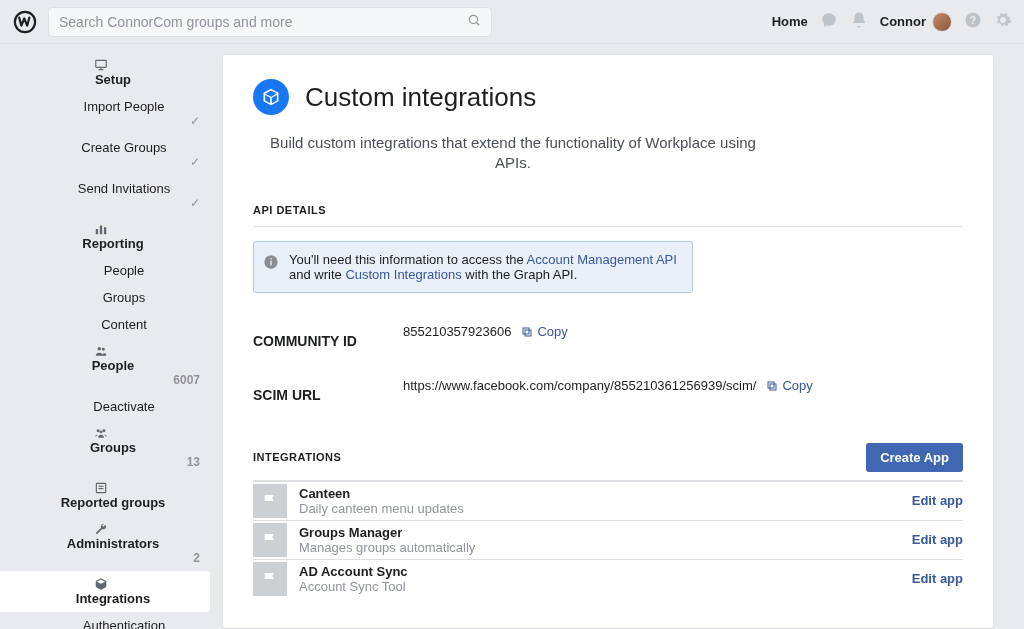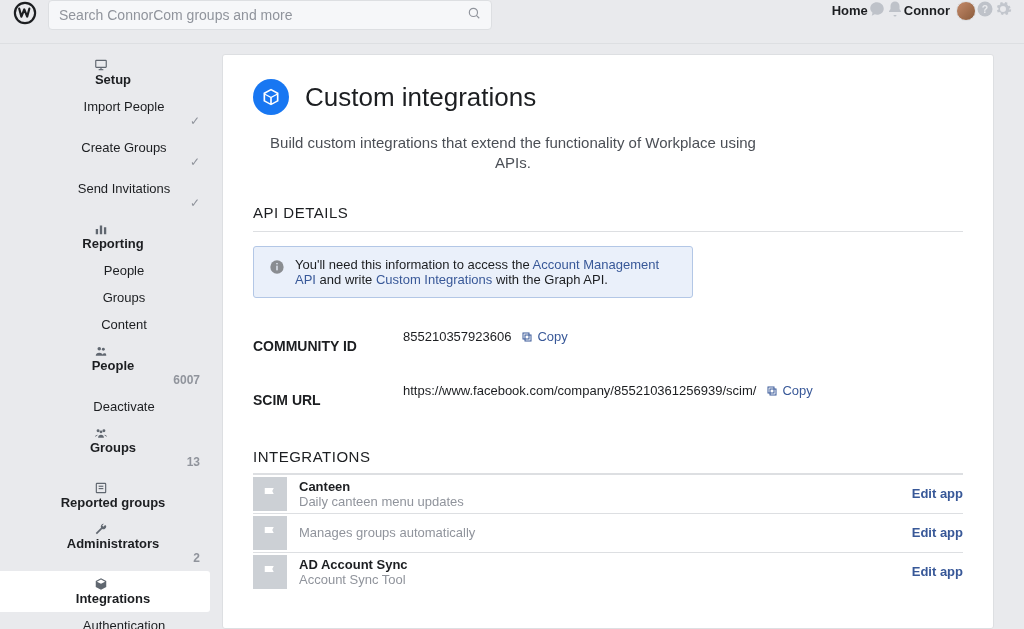--- a/index.html
+++ b/index.html
@@ -1,44 +1,44 @@
 <!DOCTYPE html>
 <html><head>
 <meta charset="utf-8">
 <style>
 * { margin: 0; padding: 0; box-sizing: border-box; font-family: -apple-system, BlinkMacSystemFont, "Segoe UI", Helvetica, Arial, sans-serif; }
 body { background: #e9eaed; width: 1024px; height: 629px; overflow: hidden; }
-.topbar { height: 44px; background: #e9eaed; border-bottom: 1px solid #dddfe2; display: flex; align-items: flex-start; padding: 0 12px; }
+.topbar { height: 44px; background: #e9eaed; border-bottom: 1px solid #dddfe2; display: flex; align-items: center; padding: 16px 12px; }
 .logo { width: 26px; height: 26px; margin-right: 10px; }
 .logo svg { width: 26px; height: 26px; }
 .search-wrap { flex: 0 0 444px; height: 30px; background: #f6f7f9; border: 1px solid #dddfe2; border-radius: 4px; display: flex; align-items: center; padding: 0 10px; }
 .search-input { flex: 1; border: none; outline: none; background: transparent; font-size: 14px; color: #90949c; }
 .search-input::placeholder { color: #90949c; }
 .search-icon { color: #90949c; }
-.top-right { margin-left: auto; display: flex; align-items: center; color: #4b4f56; font-size: 13px; }
+.top-right { margin-left: auto; display: flex; align-items: center; gap: 12px; color: #4b4f56; font-size: 13px; }
 .top-right .home { font-weight: 600; color: #1c1e21; }
 .top-right .user { font-weight: 600; color: #1c1e21; display: flex; align-items: center; gap: 6px; }
 .avatar { width: 20px; height: 20px; border-radius: 50%; background: linear-gradient(135deg,#c48a6a,#8a5a3a); border: 1px solid #dddfe2; }
 .top-right .icon { color: #bec2c9; }
 .layout { display: flex; height: calc(629px - 44px); }
 .sidebar { flex: 0 0 218px; padding: 8px 8px 8px 0; overflow-y: auto; font-size: 13px; }
 .side-item { display: flex; align-items: center; padding: 6px 10px 6px 26px; color: #1c1e21; cursor: pointer; border-radius: 3px; flex-direction: column; }
 .side-item .ico { width: 20px; margin-left: -20px; margin-right: 4px; color: #606770; display: flex; justify-content: center; }
 .side-item.header { font-weight: 600; padding-left: 26px; }
 .side-item.sub { padding-left: 48px; color: #1c1e21; }
 .side-item .right { margin-left: auto; color: #90949c; font-size: 12px; }
 .side-item.active { background: #fff; border-left: 3px solid #2d88ff; font-weight: 600; margin-left: -3px; padding-left: 26px; }
 .content { flex: 1; background: #fff; margin: 10px 30px 0 4px; border: 1px solid #dddfe2; border-radius: 3px; padding: 24px 30px; overflow-y: auto; }
 .page-head { display: flex; align-items: center; gap: 16px; margin-bottom: 18px; }
 .page-icon { width: 36px; height: 36px; border-radius: 50%; background: #1877f2; display: flex; align-items: center; justify-content: center; color: #fff; }
 .page-title { font-size: 26px; font-weight: 400; color: #1c1e21; }
 .page-desc { font-size: 15px; color: #4b4f56; margin-bottom: 30px; max-width: 520px; line-height: 1.35; text-align: center; }
-.section-head { font-size: 15px; font-weight: 400; letter-spacing: 0.5px; color: #1c1e21; margin-bottom: 10px; }
+.section-head { font-size: 11px; font-weight: 700; letter-spacing: 0.5px; color: #1c1e21; margin-bottom: 10px; }
 .hr { border: none; border-top: 1px solid #dddfe2; margin-bottom: 14px; }
-.info-box { border: 1px solid #b3c7e6; background: #eaf0fa; border-radius: 3px; padding: 10px 15px; display: flex; gap: 10px; font-size: 13px; color: #1c1e21; max-width: 440px; margin-bottom: 22px; }
+.info-box { border: 1px solid #b3c7e6; background: #eaf0fa; border-radius: 3px; padding: 10px 9px; display: flex; gap: 10px; font-size: 13px; color: #1c1e21; max-width: 440px; margin-bottom: 22px; }
 .info-box .info-icon { color: #8a8d91; flex: 0 0 16px; margin-top: 2px; }
 .info-box a { color: #385898; text-decoration: none; }
 .kv-row { display: flex; align-items: center; font-size: 13px; margin-bottom: 20px; }
 .kv-row .k { flex: 0 0 150px; font-weight: 700; font-size: 14px; color: #1c1e21; margin-top: 18px; }
 .kv-row .v { color: #1c1e21; margin-right: 10px; }
 .copy-link { color: #385898; cursor: pointer; display: inline-flex; align-items: center; gap: 4px; }
 .copy-link svg { width: 12px; height: 12px; }
 .int-head { display: flex; align-items: center; margin-top: 40px; margin-bottom: 8px; }
 .int-head .section-head { margin-bottom: 0; }
 .create-btn { margin-left: auto; background: #4267b2; color: #fff; border: none; padding: 7px 14px; font-size: 13px; font-weight: 600; border-radius: 3px; cursor: pointer; }
@@ -241,20 +241,21 @@
         <svg viewBox="0 0 24 24" fill="currentColor">
             <rect x="8" y="8" width="12" height="12" stroke="currentColor" fill="none" stroke-width="2"></rect>
             <rect x="4" y="4" width="12" height="12" stroke="currentColor" fill="none" stroke-width="2"></rect>
           </svg>
         <span>Copy</span>
       </span>
     </div>
 
     <div class="int-head">
       <div class="section-head">INTEGRATIONS</div>
+      <button class="create-btn">Create App</button>
     </div>
     <hr class="hr" style="margin-bottom:0">
 
     <div id="int-list">
         <div class="int-item">
           <div class="thumb">
             <svg width="18" height="18" viewBox="0 0 24 24" fill="currentColor">
               <path d="M5 3v18M5 4h12l-2 4 2 4H5"></path>
             </svg>
           </div>
@@ -264,20 +265,21 @@
           </div>
           <span class="edit">Edit app</span>
         </div>
         <div class="int-item">
           <div class="thumb">
             <svg width="18" height="18" viewBox="0 0 24 24" fill="currentColor">
               <path d="M5 3v18M5 4h12l-2 4 2 4H5"></path>
             </svg>
           </div>
           <div>
+            <div class="name">Groups Manager</div>
             <div class="desc">Manages groups automatically</div>
           </div>
           <span class="edit">Edit app</span>
         </div>
         <div class="int-item">
           <div class="thumb">
             <svg width="18" height="18" viewBox="0 0 24 24" fill="currentColor">
               <path d="M5 3v18M5 4h12l-2 4 2 4H5"></path>
             </svg>
           </div>

